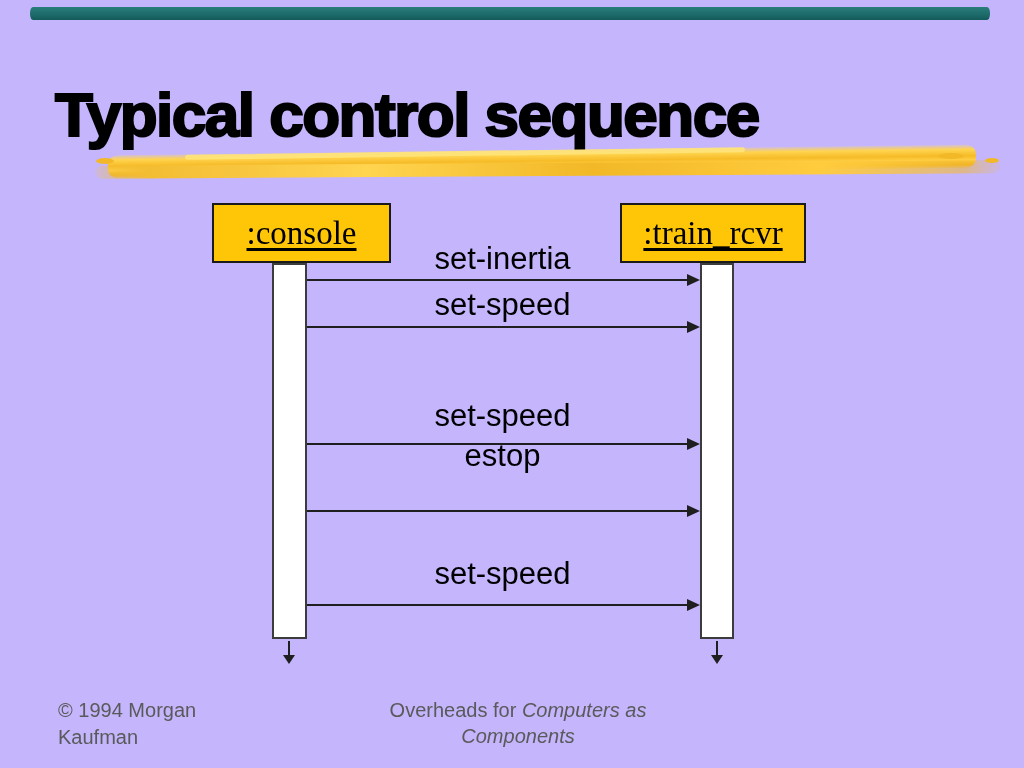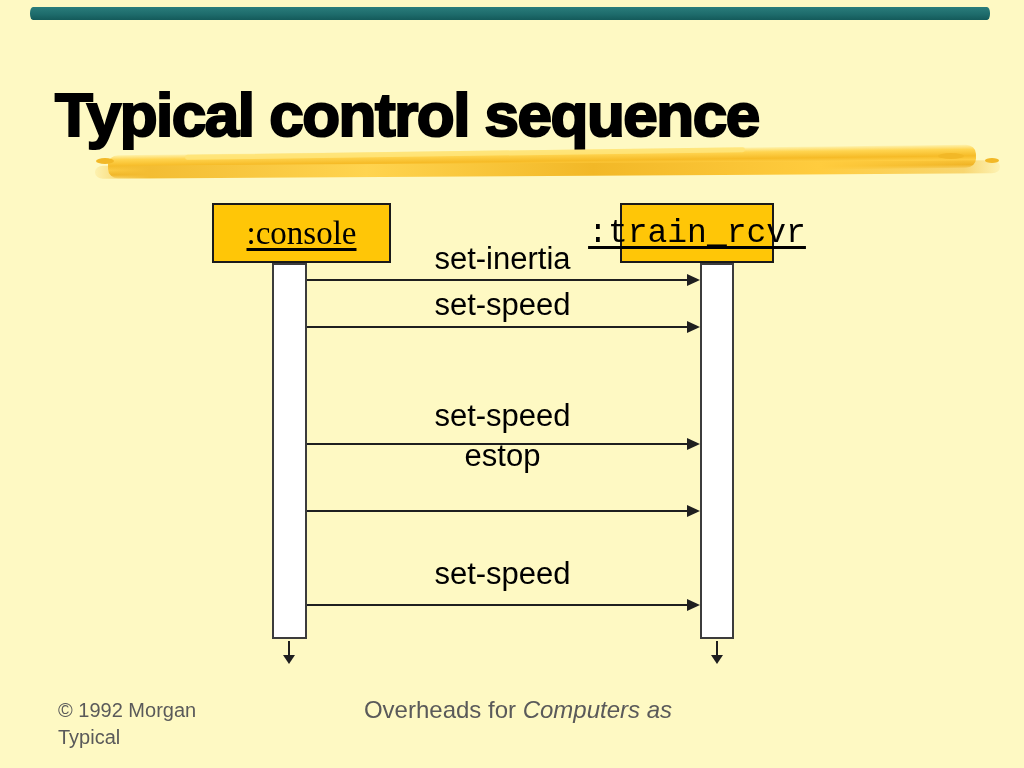--- a/index.html
+++ b/index.html
@@ -4,21 +4,21 @@
 <style>
   html, body {
     margin: 0;
     padding: 0;
     background: #ffffff;
   }
   .slide {
     position: relative;
     width: 1024px;
     height: 768px;
-    background: #fef9c3;
+    background: #c4b5fd;
     overflow: hidden;
     font-family: "Liberation Sans", sans-serif;
   }
 
   
   .top-bar {
     position: absolute;
     left: 30px;
     top: 7px;
     width: 960px;
@@ -106,21 +106,21 @@
     display: flex;
     align-items: center;
     justify-content: center;
     font-family: "Liberation Serif", serif;
     font-size: 33px;
     color: #000000;
     text-decoration: underline;
     text-underline-offset: 4px;
   }
   .actor.console { left: 212px; width: 179px; }
-  .actor.train   { left: 620px; width: 154px; font-family: Liberation Mono, monospace; }
+  .actor.train   { left: 620px; width: 186px; }
 
   
   .lifeline {
     position: absolute;
     top: 263px;
     height: 376px;
     background: #ffffff;
     border: 2px solid #3c3c3c;
     box-sizing: border-box;
   }
@@ -186,21 +186,21 @@
     font-size: 20px;
     line-height: 27px;
     color: var(--footer-text, #5a5a5a);
   }
   .footer-center {
     position: absolute;
     left: 338px;
     top: 697px;
     width: 360px;
     text-align: center;
-    font-size: 24px;
+    font-size: 20px;
     line-height: 26px;
     color: var(--footer-text, #5a5a5a);
   }
 </style>
 </head>
 <body>
 
 <div class="slide">
 
   <div class="top-bar"></div>
@@ -250,21 +250,22 @@
     </div>
 
   <div class="term console">
     <span class="head"></span>
   </div>
   <div class="term train">
     <span class="head"></span>
   </div>
 
   <div class="footer-left">
-    <div>© 1992 Morgan</div>
-    <div>Typical</div>
+    <div>© 1994 Morgan</div>
+    <div>Kaufman</div>
   </div>
 
   <div class="footer-center">
     <div><span>Overheads for</span> <i>Computers as</i></div>
+    <div><i>Components</i></div>
   </div>
 
 </div>
 
 </body></html>

